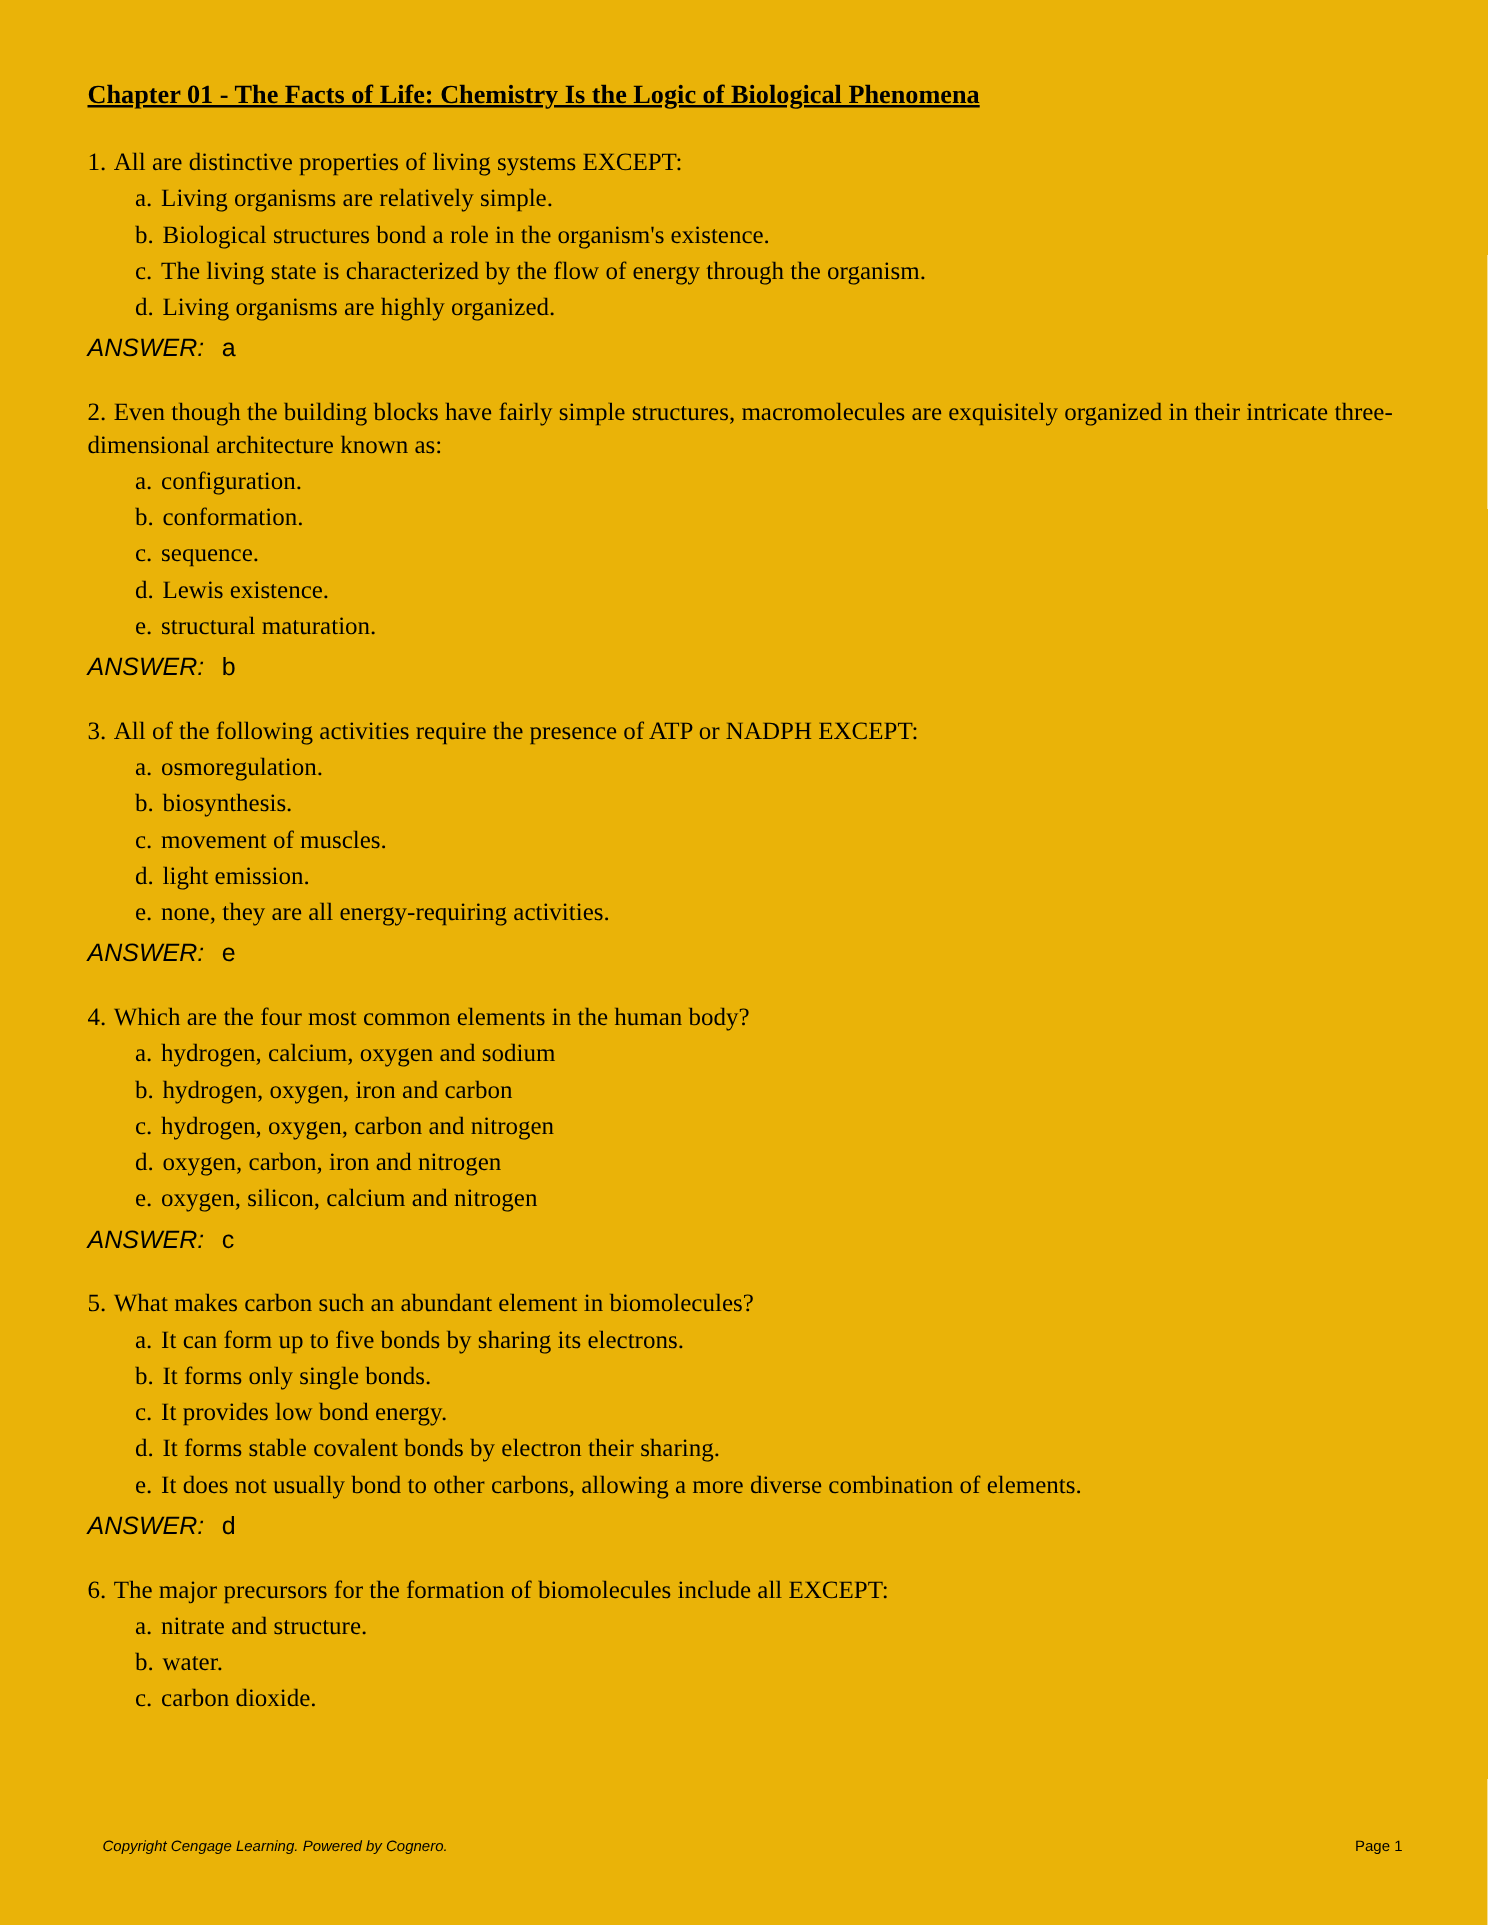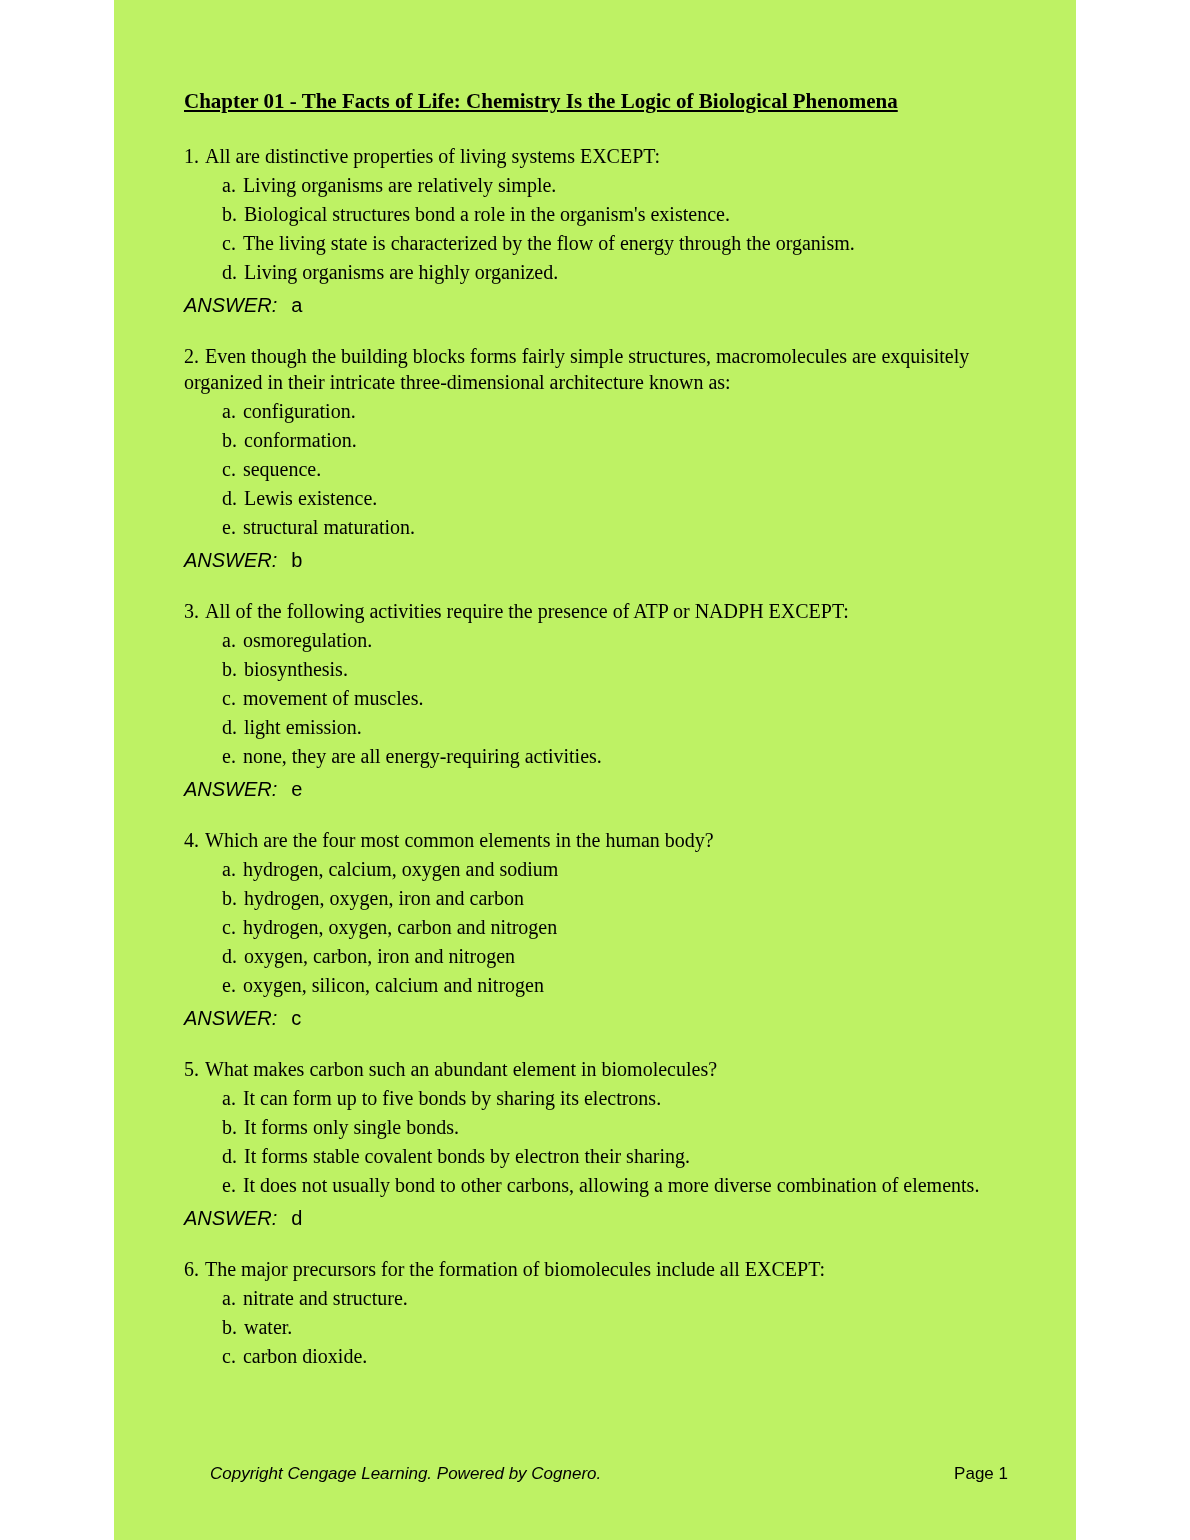--- a/index.html
+++ b/index.html
@@ -1,27 +1,27 @@
 <!DOCTYPE html>
 <html><head>
 <meta charset="utf-8">
 <style>
   * { box-sizing: border-box; }
   html, body { margin: 0; padding: 0; background: #ffffff; }
 
   .page {
     position: relative;
-    width: 962px;
+    width: 1190px;
     height: 1540px;
     margin: 0 auto;
-    background: #bef264;
+    background: #eab308;
     color: #000000;
     font-family: "Liberation Serif", serif;
     font-size: 20px;
-    padding: 88px 70px 0 70px;
+    padding: 62px 70px 0 70px;
     overflow: hidden;
   }
 
   .doc-title {
     font-size: 21px;
     font-weight: bold;
     text-decoration: underline;
     margin: 0 0 28px 0;
     line-height: 27px;
   }
@@ -50,28 +50,28 @@
     margin: 7px 0 0 0;
     line-height: 26px;
   }
   .answer-value {
     font-style: normal;
     margin-left: 14px;
   }
 
   .footer {
     position: absolute;
-    left: 96px;
+    left: 82px;
     right: 68px;
     bottom: 56px;
     display: flex;
     justify-content: space-between;
     align-items: baseline;
     font-family: "Liberation Sans", sans-serif;
-    font-size: 17px;
+    font-size: 12px;
     color: #000000;
   }
   .footer-copyright { font-style: italic; }
   .footer-page { font-style: normal; }
 </style>
 </head>
 <body>
 
 <div class="page">
   <h1 class="doc-title">Chapter 01 - The Facts of Life: Chemistry Is the Logic of Biological Phenomena</h1>
@@ -86,21 +86,21 @@
 
   <p class="choice"><span class="choice-letter">c.</span><span class="choice-text">The living state is characterized by the flow of energy through the organism.</span></p>
 
   <p class="choice"><span class="choice-letter">d.</span><span class="choice-text">Living organisms are highly organized.</span></p>
 
 </div>
     <p class="answer-line"><span class="answer-label">ANSWER:</span><span class="answer-value">a</span></p>
   </section>
 
   <section class="question">
-    <p class="q-text"><span class="q-num">2.</span><span class="q-body">Even though the building blocks forms fairly simple structures, macromolecules are exquisitely organized in their intricate three-dimensional architecture known as:</span></p>
+    <p class="q-text"><span class="q-num">2.</span><span class="q-body">Even though the building blocks have fairly simple structures, macromolecules are exquisitely organized in their intricate three-dimensional architecture known as:</span></p>
     <div class="choices">
   <p class="choice"><span class="choice-letter">a.</span><span class="choice-text">configuration.</span></p>
 
   <p class="choice"><span class="choice-letter">b.</span><span class="choice-text">conformation.</span></p>
 
   <p class="choice"><span class="choice-letter">c.</span><span class="choice-text">sequence.</span></p>
 
   <p class="choice"><span class="choice-letter">d.</span><span class="choice-text">Lewis existence.</span></p>
 
   <p class="choice"><span class="choice-letter">e.</span><span class="choice-text">structural maturation.</span></p>
@@ -140,20 +140,21 @@
     <p class="answer-line"><span class="answer-label">ANSWER:</span><span class="answer-value">c</span></p>
   </section>
 
   <section class="question">
     <p class="q-text"><span class="q-num">5.</span><span class="q-body">What makes carbon such an abundant element in biomolecules?</span></p>
     <div class="choices">
   <p class="choice"><span class="choice-letter">a.</span><span class="choice-text">It can form up to five bonds by sharing its electrons.</span></p>
 
   <p class="choice"><span class="choice-letter">b.</span><span class="choice-text">It forms only single bonds.</span></p>
 
+  <p class="choice"><span class="choice-letter">c.</span><span class="choice-text">It provides low bond energy.</span></p>
 
   <p class="choice"><span class="choice-letter">d.</span><span class="choice-text">It forms stable covalent bonds by electron their sharing.</span></p>
 
   <p class="choice"><span class="choice-letter">e.</span><span class="choice-text">It does not usually bond to other carbons, allowing a more diverse combination of elements.</span></p>
 </div>
     <p class="answer-line"><span class="answer-label">ANSWER:</span><span class="answer-value">d</span></p>
   </section>
 
   <section class="question">
     <p class="q-text"><span class="q-num">6.</span><span class="q-body">The major precursors for the formation of biomolecules include all EXCEPT:</span></p>

